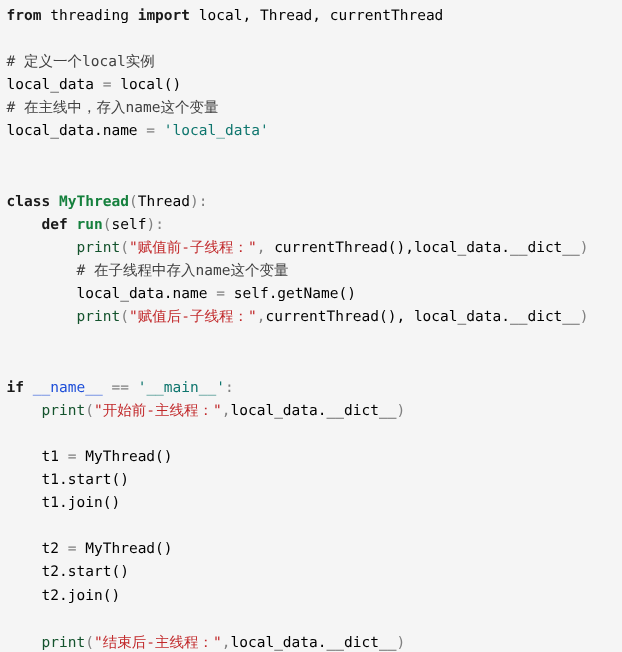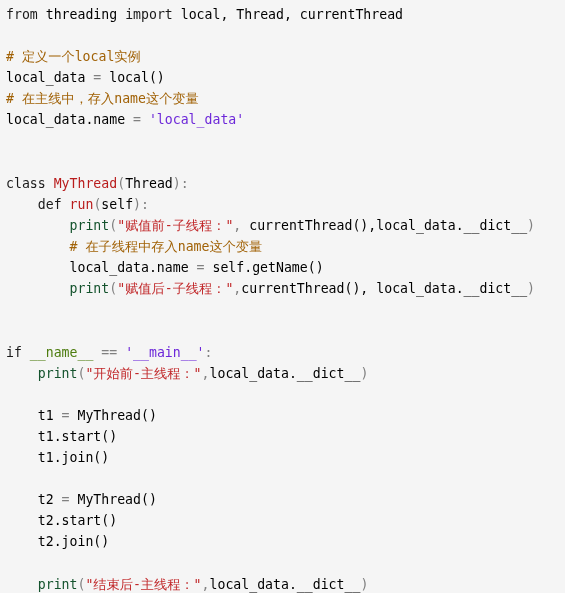--- a/index.html
+++ b/index.html
@@ -20,27 +20,27 @@
     white-space: pre;
     letter-spacing: 0px;
   }
   .line {
     white-space: pre;
     height: 21.1px;
   }
   .blank { height: 21.1px; }
 
   
-  .kw       { color: #1a1a1a; font-weight: normal; }
-  .name     { color: #b91c1c; font-weight: normal; }
+  .kw       { color: #1a1a1a; font-weight: bold; }
+  .name     { color: #15803d; font-weight: bold; }
   .plain    { color: #707070; }
   .ident    { color: #000000; }
   .punct    { color: #808080; }
-  .str      { color: #6d28d9; }
+  .str      { color: #0f766e; }
   .str-cn   { color: #c1282a; }
-  .comment  { color: #a16207; }
+  .comment  { color: #404040; }
   .builtin  { color: #14532d; }
-  .dunder   { color: #4d7c0f; text-align: right; }
+  .dunder   { color: #1d4ed8; text-align: right; }
 </style>
 </head>
 <body style="background: rgb(245, 245, 245);">
 
 <div id="code-block"><div class="line"><span class="kw">from</span><span class="plain"> </span><span class="ident">threading</span><span class="plain"> </span><span class="kw">import</span><span class="plain"> </span><span class="ident">local, Thread, currentThread</span></div><div class="line blank">&nbsp;</div><div class="line"><span class="comment"># 定义一个local实例</span></div><div class="line"><span class="ident">local_data</span><span class="punct"> = </span><span class="ident">local()</span></div><div class="line"><span class="comment"># 在主线中，存入name这个变量</span></div><div class="line"><span class="ident">local_data.name</span><span class="punct"> = </span><span class="str">'local_data'</span></div><div class="line blank">&nbsp;</div><div class="line blank">&nbsp;</div><div class="line"><span class="kw">class</span><span class="plain"> </span><span class="name">MyThread</span><span class="punct">(</span><span class="ident">Thread</span><span class="punct">):</span></div><div class="line"><span class="plain">    </span><span class="kw">def</span><span class="plain"> </span><span class="name">run</span><span class="punct">(</span><span class="ident">self</span><span class="punct">):</span></div><div class="line"><span class="plain">        </span><span class="builtin">print</span><span class="punct">(</span><span class="str-cn">"赋值前-子线程："</span><span class="punct">, </span><span class="ident">currentThread(),local_data.__dict__</span><span class="punct">)</span></div><div class="line"><span class="plain">        </span><span class="comment"># 在子线程中存入name这个变量</span></div><div class="line"><span class="plain">        </span><span class="ident">local_data.name</span><span class="punct"> = </span><span class="ident">self.getName()</span></div><div class="line"><span class="plain">        </span><span class="builtin">print</span><span class="punct">(</span><span class="str-cn">"赋值后-子线程："</span><span class="punct">,</span><span class="ident">currentThread(), local_data.__dict__</span><span class="punct">)</span></div><div class="line blank">&nbsp;</div><div class="line blank">&nbsp;</div><div class="line"><span class="kw">if</span><span class="plain"> </span><span class="dunder">__name__</span><span class="punct"> == </span><span class="str">'__main__'</span><span class="punct">:</span></div><div class="line"><span class="plain">    </span><span class="builtin">print</span><span class="punct">(</span><span class="str-cn">"开始前-主线程："</span><span class="punct">,</span><span class="ident">local_data.__dict__</span><span class="punct">)</span></div><div class="line blank">&nbsp;</div><div class="line"><span class="plain">    </span><span class="ident">t1</span><span class="punct"> = </span><span class="ident">MyThread()</span></div><div class="line"><span class="plain">    </span><span class="ident">t1.start()</span></div><div class="line"><span class="plain">    </span><span class="ident">t1.join()</span></div><div class="line blank">&nbsp;</div><div class="line"><span class="plain">    </span><span class="ident">t2</span><span class="punct"> = </span><span class="ident">MyThread()</span></div><div class="line"><span class="plain">    </span><span class="ident">t2.start()</span></div><div class="line"><span class="plain">    </span><span class="ident">t2.join()</span></div><div class="line blank">&nbsp;</div><div class="line"><span class="plain">    </span><span class="builtin">print</span><span class="punct">(</span><span class="str-cn">"结束后-主线程："</span><span class="punct">,</span><span class="ident">local_data.__dict__</span><span class="punct">)</span></div></div>
 
 </body></html>

